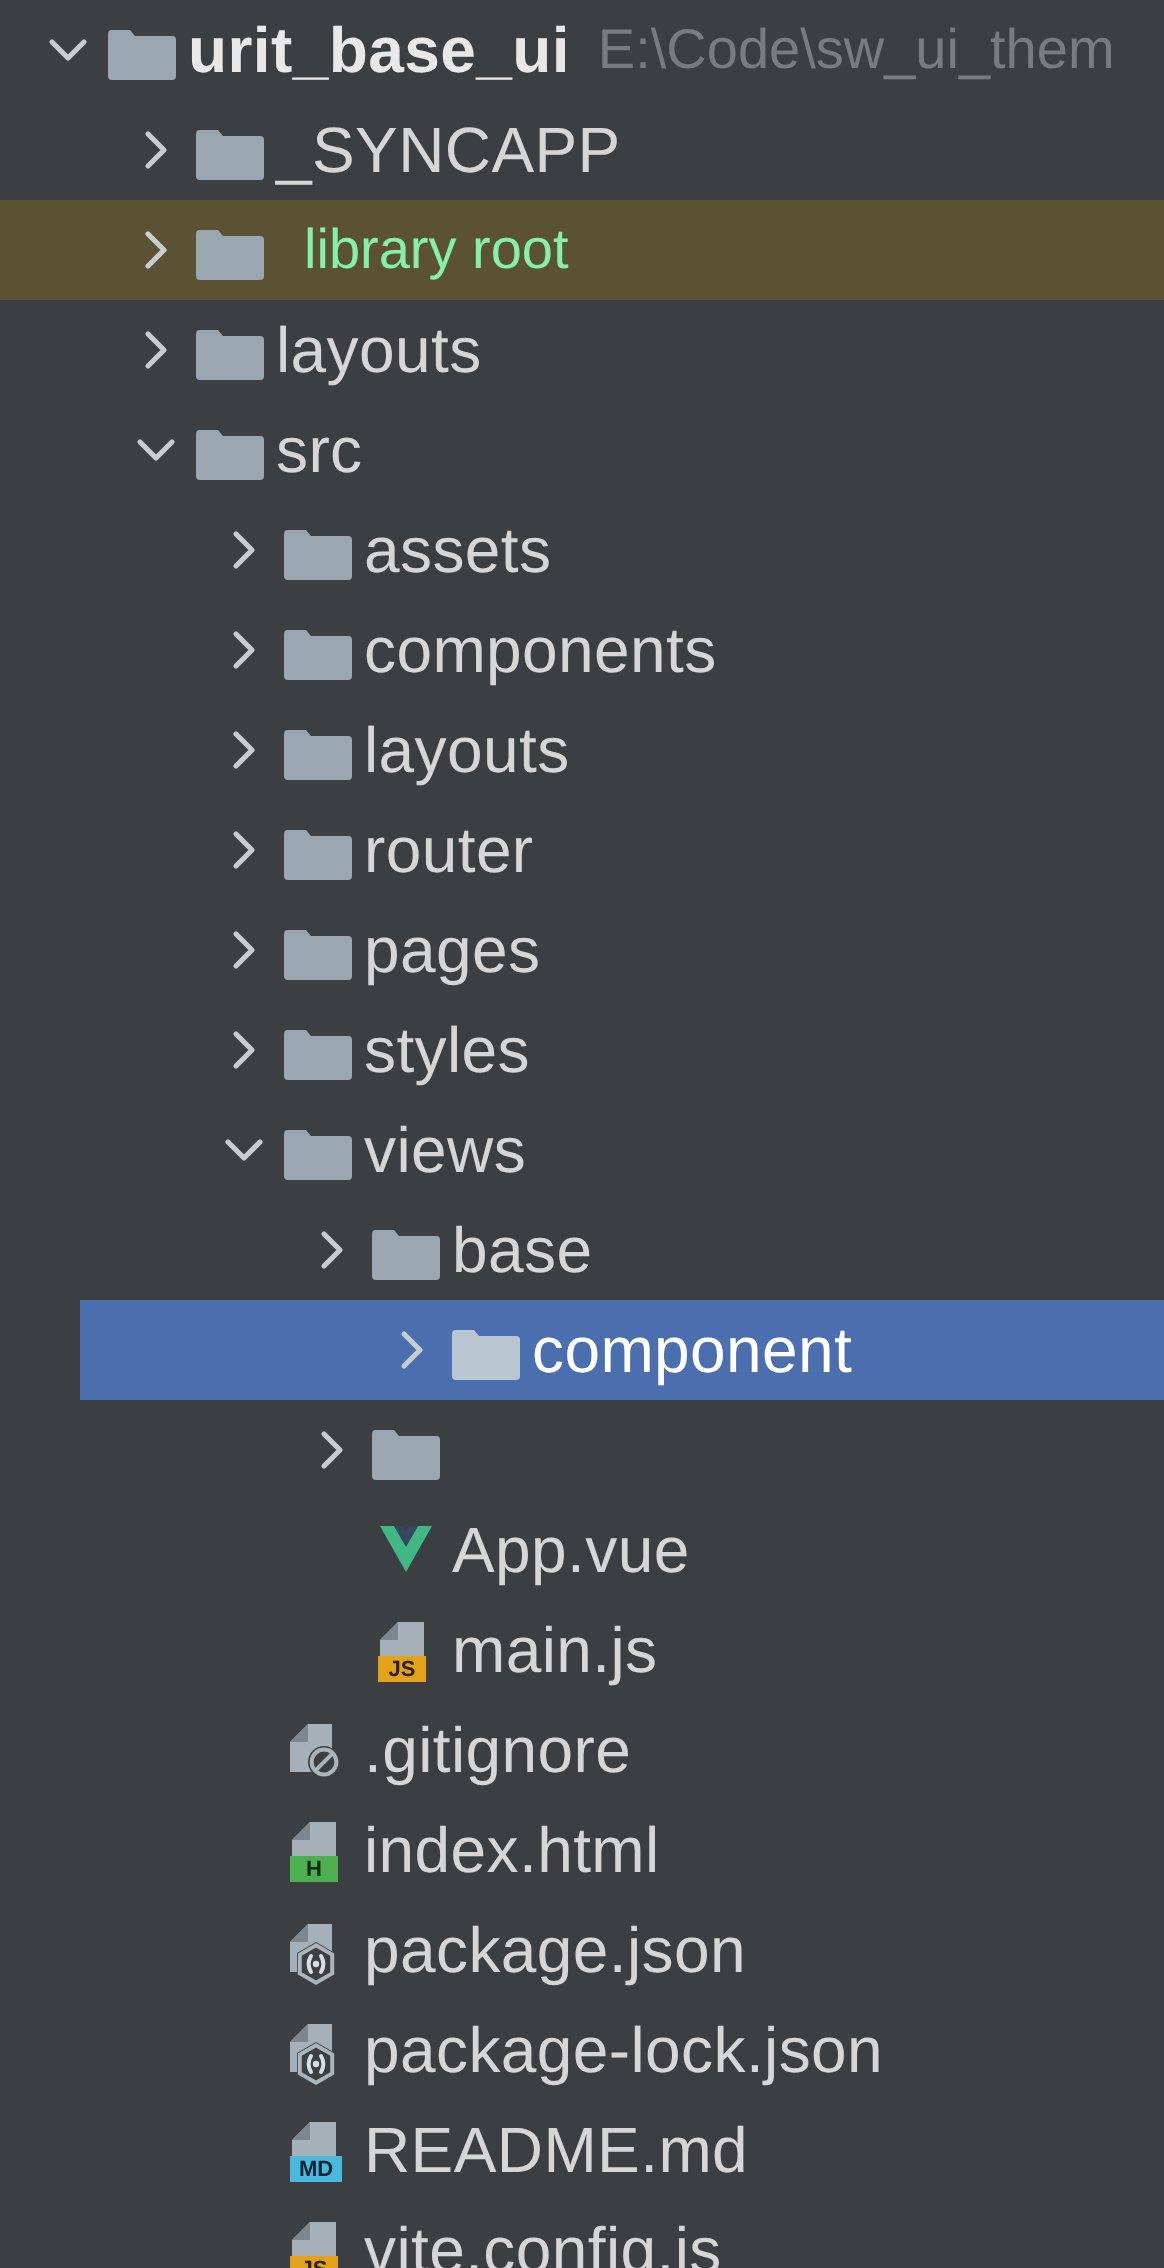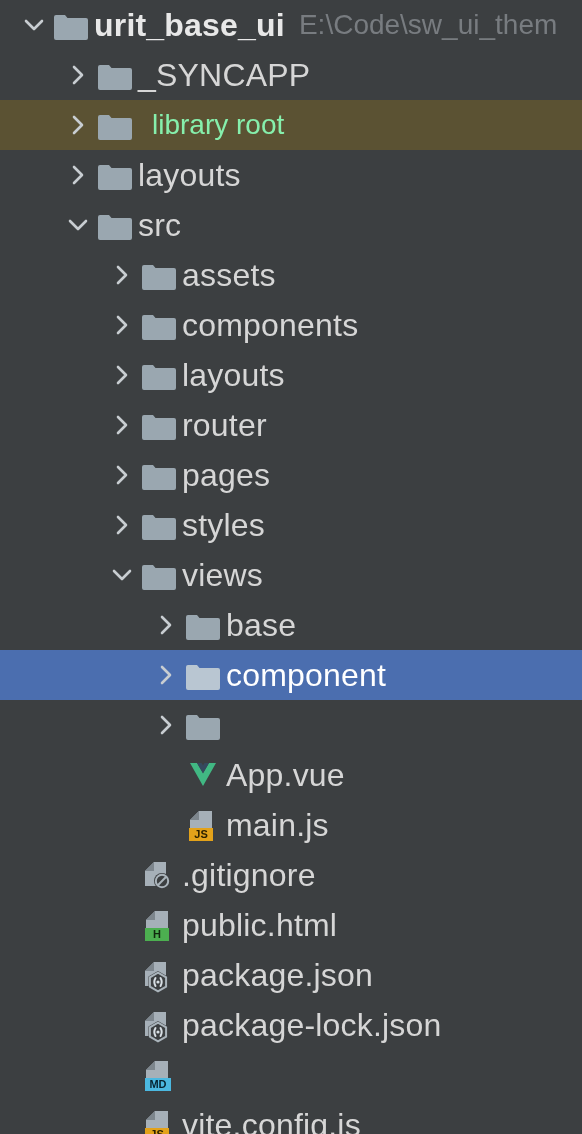--- a/index.html
+++ b/index.html
@@ -23,21 +23,21 @@
   }
 
   .row {
     position: relative;
     height: 50px;
     display: flex;
     align-items: center;
     white-space: nowrap;
     box-sizing: border-box;
   }
-  .row.selected { background: #4b6eaf; }
+  .row.selected { background: #4b6eaf; margin-left: 40px; }
   .row.excluded { background: #5b5233; }
 
   
   .indent { flex: none; }
 
   
   .chev {
     flex: none;
     width: 34px;
     height: 50px;
@@ -337,21 +337,21 @@
       <div class="indent" style="width: 104px;"></div>
       <div class="chev-empty"></div>
       <div class="fileicon">
         <svg width="34" height="34" viewBox="0 0 34 34" xmlns="http://www.w3.org/2000/svg">
           <path d="M13 1 H26 v24 H4 V10 Z" fill="#a6b0b8"></path>
           <path d="M13 1 L4 10 H13 Z" fill="#7d868d"></path>
           <rect x="3" y="18" width="24" height="13" fill="#4caf50"></rect>
           <text x="15" y="28" font-size="11" font-family="Liberation Sans, sans-serif" font-weight="bold" fill="#10290f" text-anchor="middle">H</text>
         </svg>
       </div>
-      <span class="label">public.html</span>
+      <span class="label">index.html</span>
     </div>
     <div class="row">
       <div class="indent" style="width: 104px;"></div>
       <div class="chev-empty"></div>
       <div class="fileicon">
         <svg width="34" height="34" viewBox="0 0 34 34" xmlns="http://www.w3.org/2000/svg">
           <path d="M12 2 H24 v24 H3 V11 Z" fill="#a6b0b8"></path>
           <path d="M12 2 L3 11 H12 Z" fill="#7d868d"></path>
           <path d="M16 11 L25.5 16.5 v11 L16 33 L6.5 27.5 v-11 Z" fill="#3c3f41"></path>
           <path d="M16 12.6 L24.1 17.3 v9.4 L16 31.4 L7.9 26.7 v-9.4 Z" fill="none" stroke="#aab4bb" stroke-width="2"></path>
@@ -382,20 +382,21 @@
       <div class="indent" style="width: 104px;"></div>
       <div class="chev-empty"></div>
       <div class="fileicon">
         <svg width="34" height="34" viewBox="0 0 34 34" xmlns="http://www.w3.org/2000/svg">
           <path d="M13 1 H26 v24 H4 V10 Z" fill="#a6b0b8"></path>
           <path d="M13 1 L4 10 H13 Z" fill="#7d868d"></path>
           <rect x="3" y="18" width="26" height="13" fill="#4bb8e0"></rect>
           <text x="16" y="28" font-size="11" font-family="Liberation Sans, sans-serif" font-weight="bold" fill="#062330" text-anchor="middle">MD</text>
         </svg>
       </div>
+      <span class="label">README.md</span>
     </div>
     <div class="row">
       <div class="indent" style="width: 104px;"></div>
       <div class="chev-empty"></div>
       <div class="fileicon">
         <svg width="34" height="34" viewBox="0 0 34 34" xmlns="http://www.w3.org/2000/svg">
           <path d="M13 1 H26 v24 H4 V10 Z" fill="#a6b0b8"></path>
           <path d="M13 1 L4 10 H13 Z" fill="#7d868d"></path>
           <rect x="3" y="18" width="24" height="13" fill="#e3a21a"></rect>
           <text x="15" y="28" font-size="11" font-family="Liberation Sans, sans-serif" font-weight="bold" fill="#2b2000" text-anchor="middle">JS</text>

